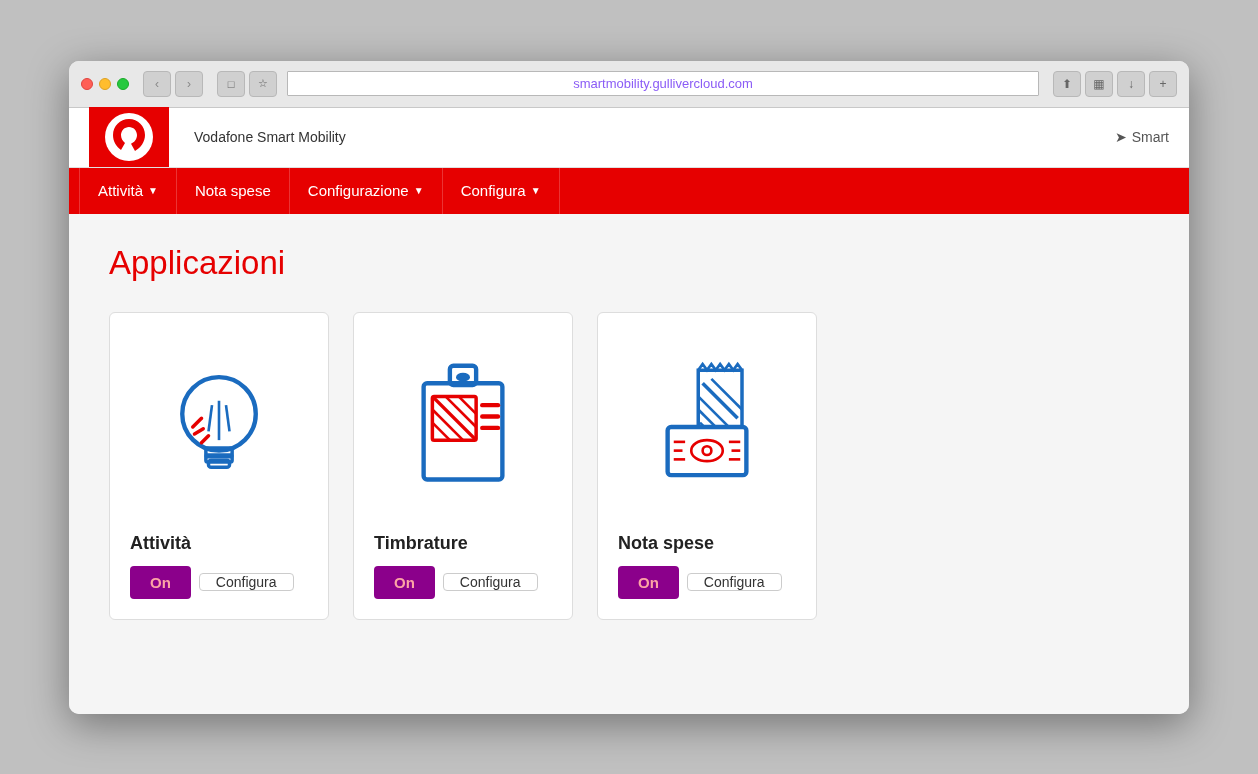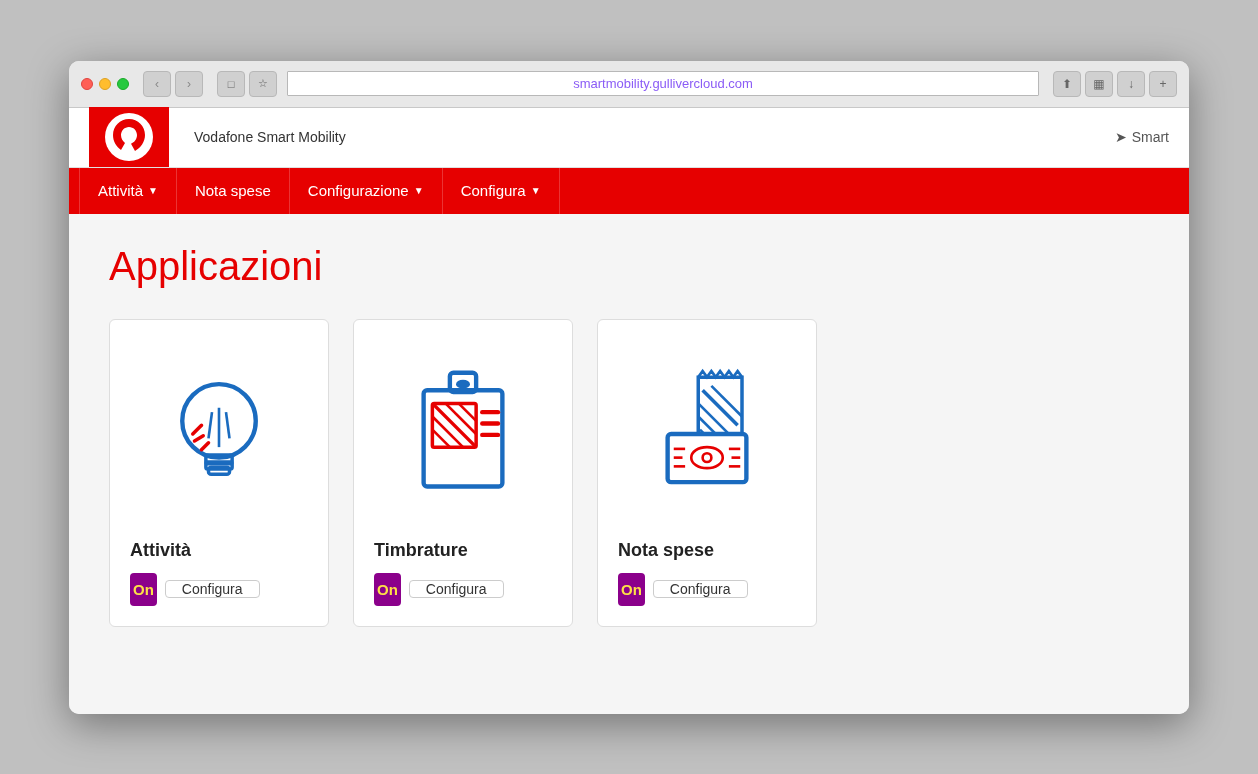--- a/index.html
+++ b/index.html
@@ -132,21 +132,21 @@
     }
     .nav-item:first-child { border-left: 1px solid rgba(255,255,255,0.2); }
     .nav-arrow { font-size: 10px; }
 
     
     .main-area {
       padding: 30px 40px 60px;
       min-height: 500px;
     }
     .page-title {
-      font-size: 40px;
+      font-size: 33px;
       color: #e60000;
       font-weight: 400;
       margin-bottom: 30px;
     }
 
     
     .cards-row {
       display: flex;
       gap: 24px;
     }
@@ -174,23 +174,23 @@
       color: #222;
       margin-bottom: 12px;
     }
     .card-actions {
       display: flex;
       gap: 8px;
       align-items: center;
     }
     .btn-on {
       background: #8b008b;
-      color: #fde047;
+      color: #fca5a5;
       border: none;
-      padding: 8px 3px;
+      padding: 8px 20px;
       font-size: 15px;
       font-weight: 600;
       border-radius: 4px;
       cursor: pointer;
     }
     .btn-configura {
       background: white;
       color: #333;
       border: 1px solid #ccc;
       padding: 0 16px;

